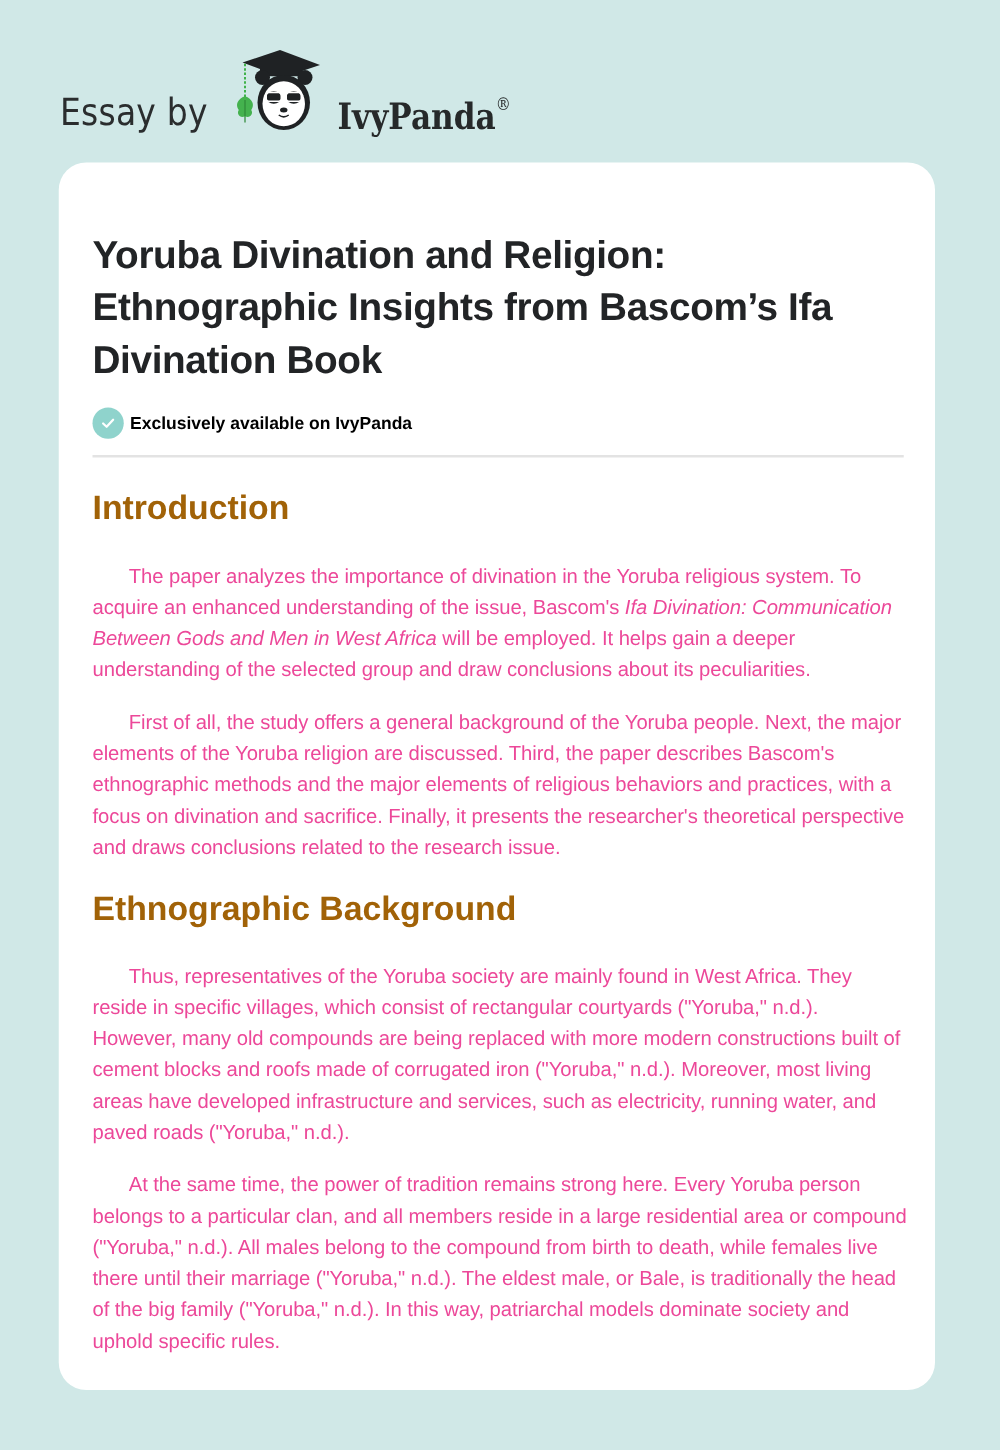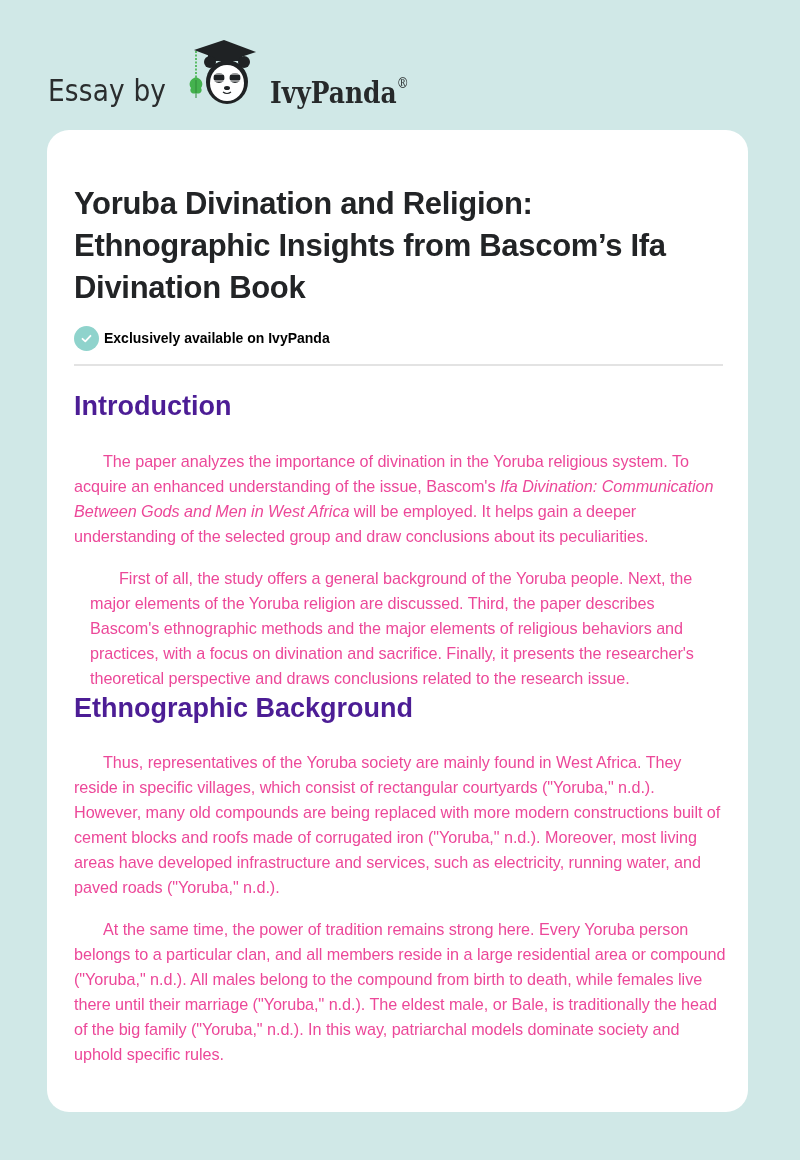--- a/index.html
+++ b/index.html
@@ -42,30 +42,30 @@
   .exclusive {
     margin-top: 16px; display: flex; align-items: center; height: 26px;
   }
   .badge {
     width: 25px; height: 25px; border-radius: 50%; background: #8fd3cc;
     display: flex; align-items: center; justify-content: center; margin-right: 5px;
   }
   .exclusive-text { font-size: 14px; font-weight: bold; color: #000000; }
   .divider { margin-top: 13px; height: 2px; background: #e3e3e3; width: 649px; }
   h2 {
-    margin: 0; font-size: 27px; font-weight: bold; color: #4c1d95; line-height: 34px;
+    margin: 0; font-size: 27px; font-weight: bold; color: #a16207; line-height: 34px;
   }
   .h-intro { margin-top: 23px; }
-  .h-ethno { }
+  .h-ethno { margin-top: 19px; }
   p {
     margin: 0; font-size: 16.2px; line-height: 25px; color: #ec4899;
     text-indent: 29px; letter-spacing: -0.05px;
   }
   .p1 { margin-top: 26px; }
-  .p2 { margin-top: 17px; margin-left: 16px; }
+  .p2 { margin-top: 17px; }
   .p3 { margin-top: 25px; }
   .p4 { margin-top: 17px; }
   em { font-style: italic; }
 </style>
 </head>
 <body>
 
 <div class="brand">
   <span class="essay-by">Essay by</span>
   <svg class="logo-mark" viewBox="0 0 86 72">

